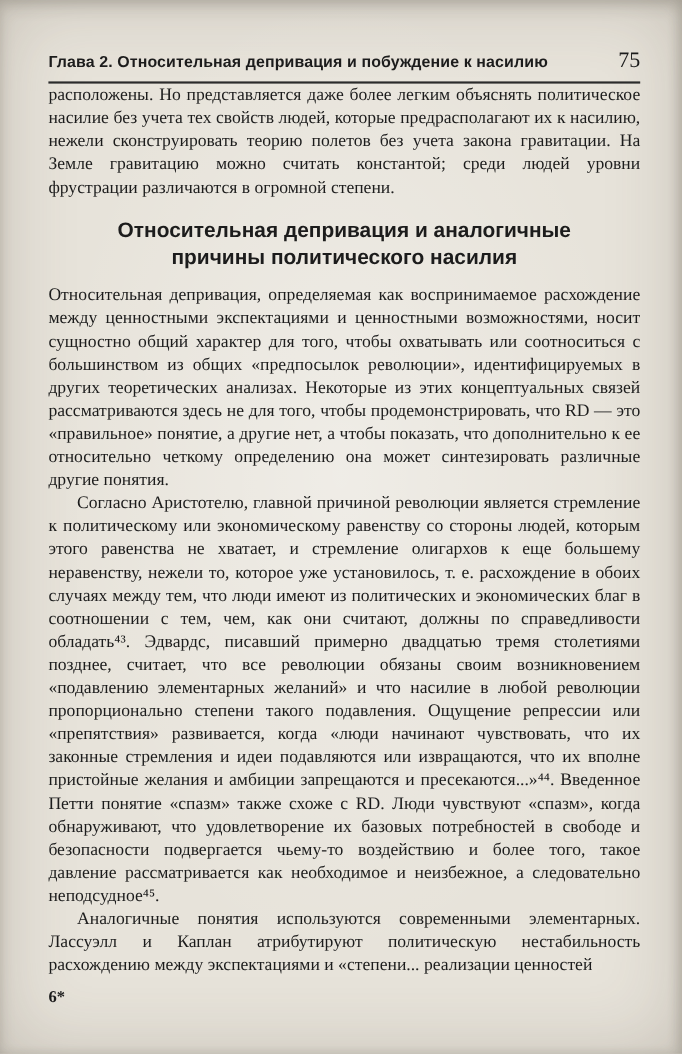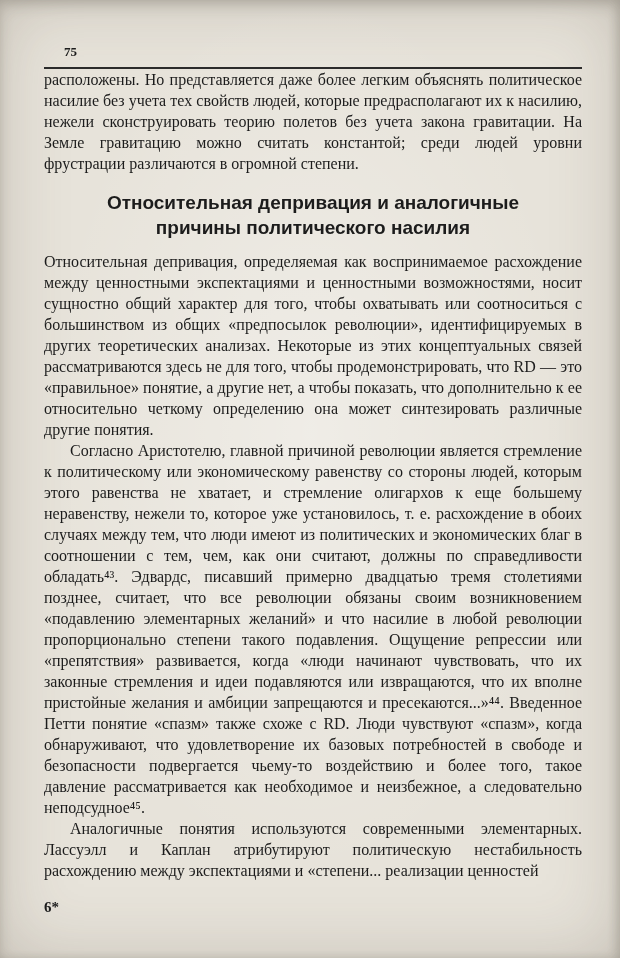--- a/index.html
+++ b/index.html
@@ -32,22 +32,22 @@
     padding-bottom: 7px;
   }
   .chapter-title {
     font-family: "Liberation Sans", sans-serif;
     font-weight: bold;
     font-size: 14.5px;
     letter-spacing: 0.1px;
   }
   .page-number {
     font-family: "Liberation Serif", serif;
-    font-weight: bold;
-    font-size: 13px;
+    font-weight: normal;
+    font-size: 20px;
     margin-left: 20px;
   }
   .content {
   }
   .content p {
     margin: 0;
     font-size: 16px;
     line-height: 21px;
     text-align: justify;
     text-indent: 26px;
@@ -71,20 +71,21 @@
     font-size: 15px;
     font-weight: bold;
   }
 </style>
 </head>
 <body>
 
 <div class="page">
 
   <div class="running-head">
+    <span class="chapter-title">Глава 2. Относительная депривация и побуждение к насилию</span>
     <span class="page-number">75</span>
   </div>
 
   <div class="content">
     <p class="noindent">расположены. Но представляется даже более легким объяснять политическое насилие без учета тех свойств людей, которые предрасполагают их к насилию, нежели сконструировать теорию полетов без учета закона гравитации. На Земле гравитацию можно считать константой; среди людей уровни фрустрации различаются в огромной степени.</p>
 
     <h2 class="section-heading">Относительная депривация и аналогичные причины политического насилия</h2>
 
     <p class="noindent">Относительная депривация, определяемая как воспринимаемое расхождение между ценностными экспектациями и ценностными возможностями, носит сущностно общий характер для того, чтобы охватывать или соотноситься с большинством из общих «предпосылок революции», идентифицируемых в других теоретических анализах. Некоторые из этих концептуальных связей рассматриваются здесь не для того, чтобы продемонстрировать, что RD — это «правильное» понятие, а другие нет, а чтобы показать, что дополнительно к ее относительно четкому определению она может синтезировать различные другие понятия.</p>
 

